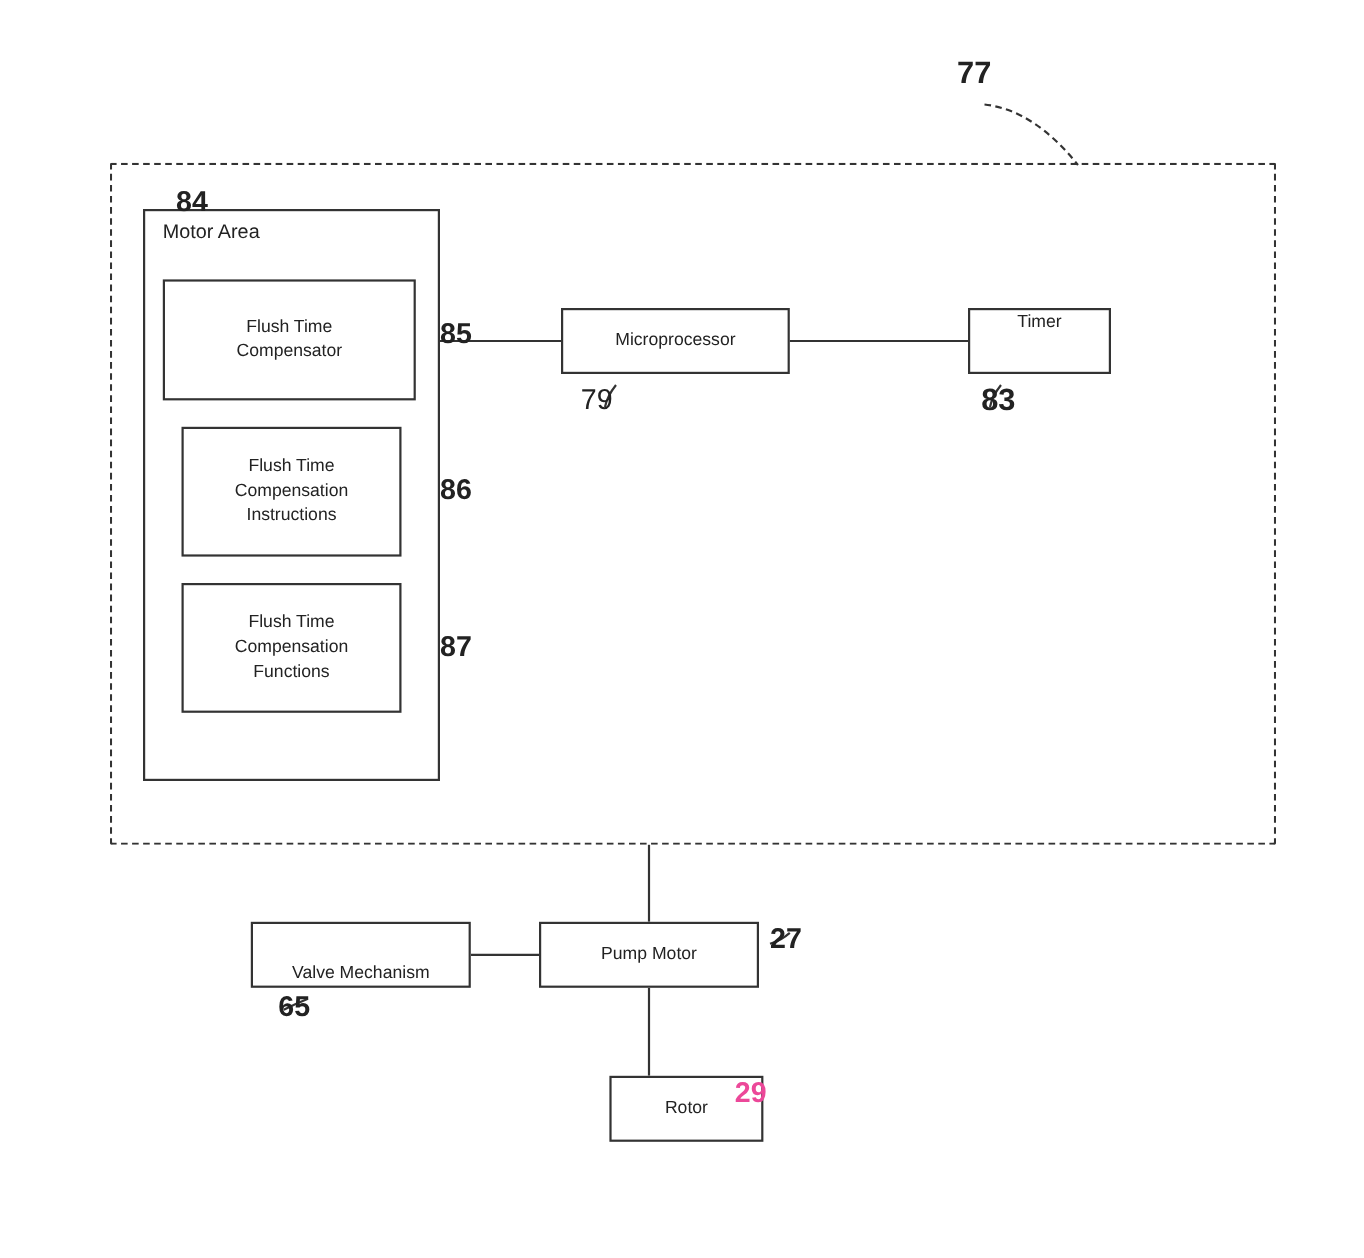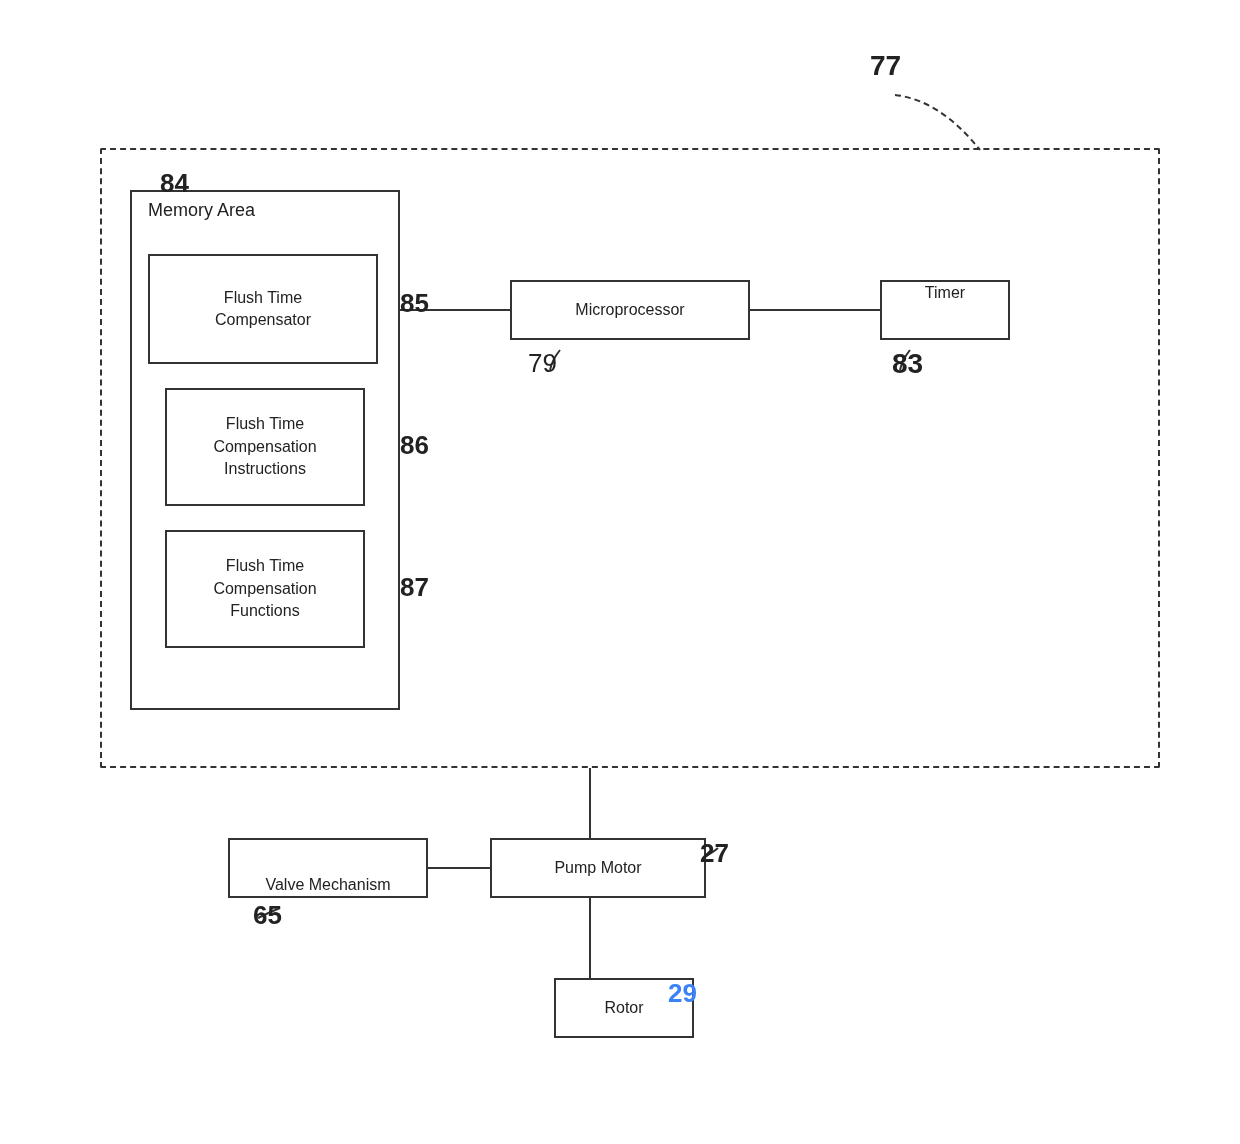--- a/index.html
+++ b/index.html
@@ -128,21 +128,21 @@
       font-size: 16px;
       line-height: 1.4;
       color: #222;
     }
 
     
     .microprocessor-box {
       position: absolute;
       top: 280px;
       left: 510px;
-      width: 240px;
+      width: 208px;
       height: 60px;
       border: 2px solid #333;
       background: #fff;
       display: flex;
       align-items: center;
       justify-content: center;
       text-align: center;
     }
 
     
@@ -205,21 +205,21 @@
       font-weight: bold;
       color: #222;
     }
 
     
     
     .pump-motor-box {
       position: absolute;
       top: 838px;
       left: 490px;
-      width: 216px;
+      width: 200px;
       height: 60px;
       border: 2px solid #333;
       background: #fff;
       display: flex;
       align-items: center;
       justify-content: center;
       text-align: center;
     }
 
     .label-27 {
@@ -270,21 +270,21 @@
       text-align: center;
       margin-left: 34px;
     }
 
     .label-29 {
       position: absolute;
       top: 978px;
       left: 668px;
       font-size: 26px;
       font-weight: bold;
-      color: #3b82f6;
+      color: #ec4899;
     }
   </style>
 </head>
 <body>
 
 <div class="diagram-container">
 
   <svg class="svg-overlay">
 
     <path d="M 895 95 Q 940 100 980 150" stroke="#333" stroke-width="2" fill="none" stroke-dasharray="6,4"></path>
@@ -317,21 +317,21 @@
 
     <path d="M 668 998 Q 678 995 686 988" stroke="#333" stroke-width="2" fill="none"></path>
   </svg>
 
   <div class="outer-box"></div>
 
   <div class="label-77">77</div>
 
   <div class="memory-area-box">
   </div>
-  <div class="memory-area-label">Memory Area</div>
+  <div class="memory-area-label">Motor Area</div>
 
   <div class="label-84">84</div>
 
   <div class="ftc-box">
     <span class="box-text">Flush Time<br>Compensator</span>
   </div>
 
   <div class="label-85">85</div>
 
   <div class="ftci-box">

